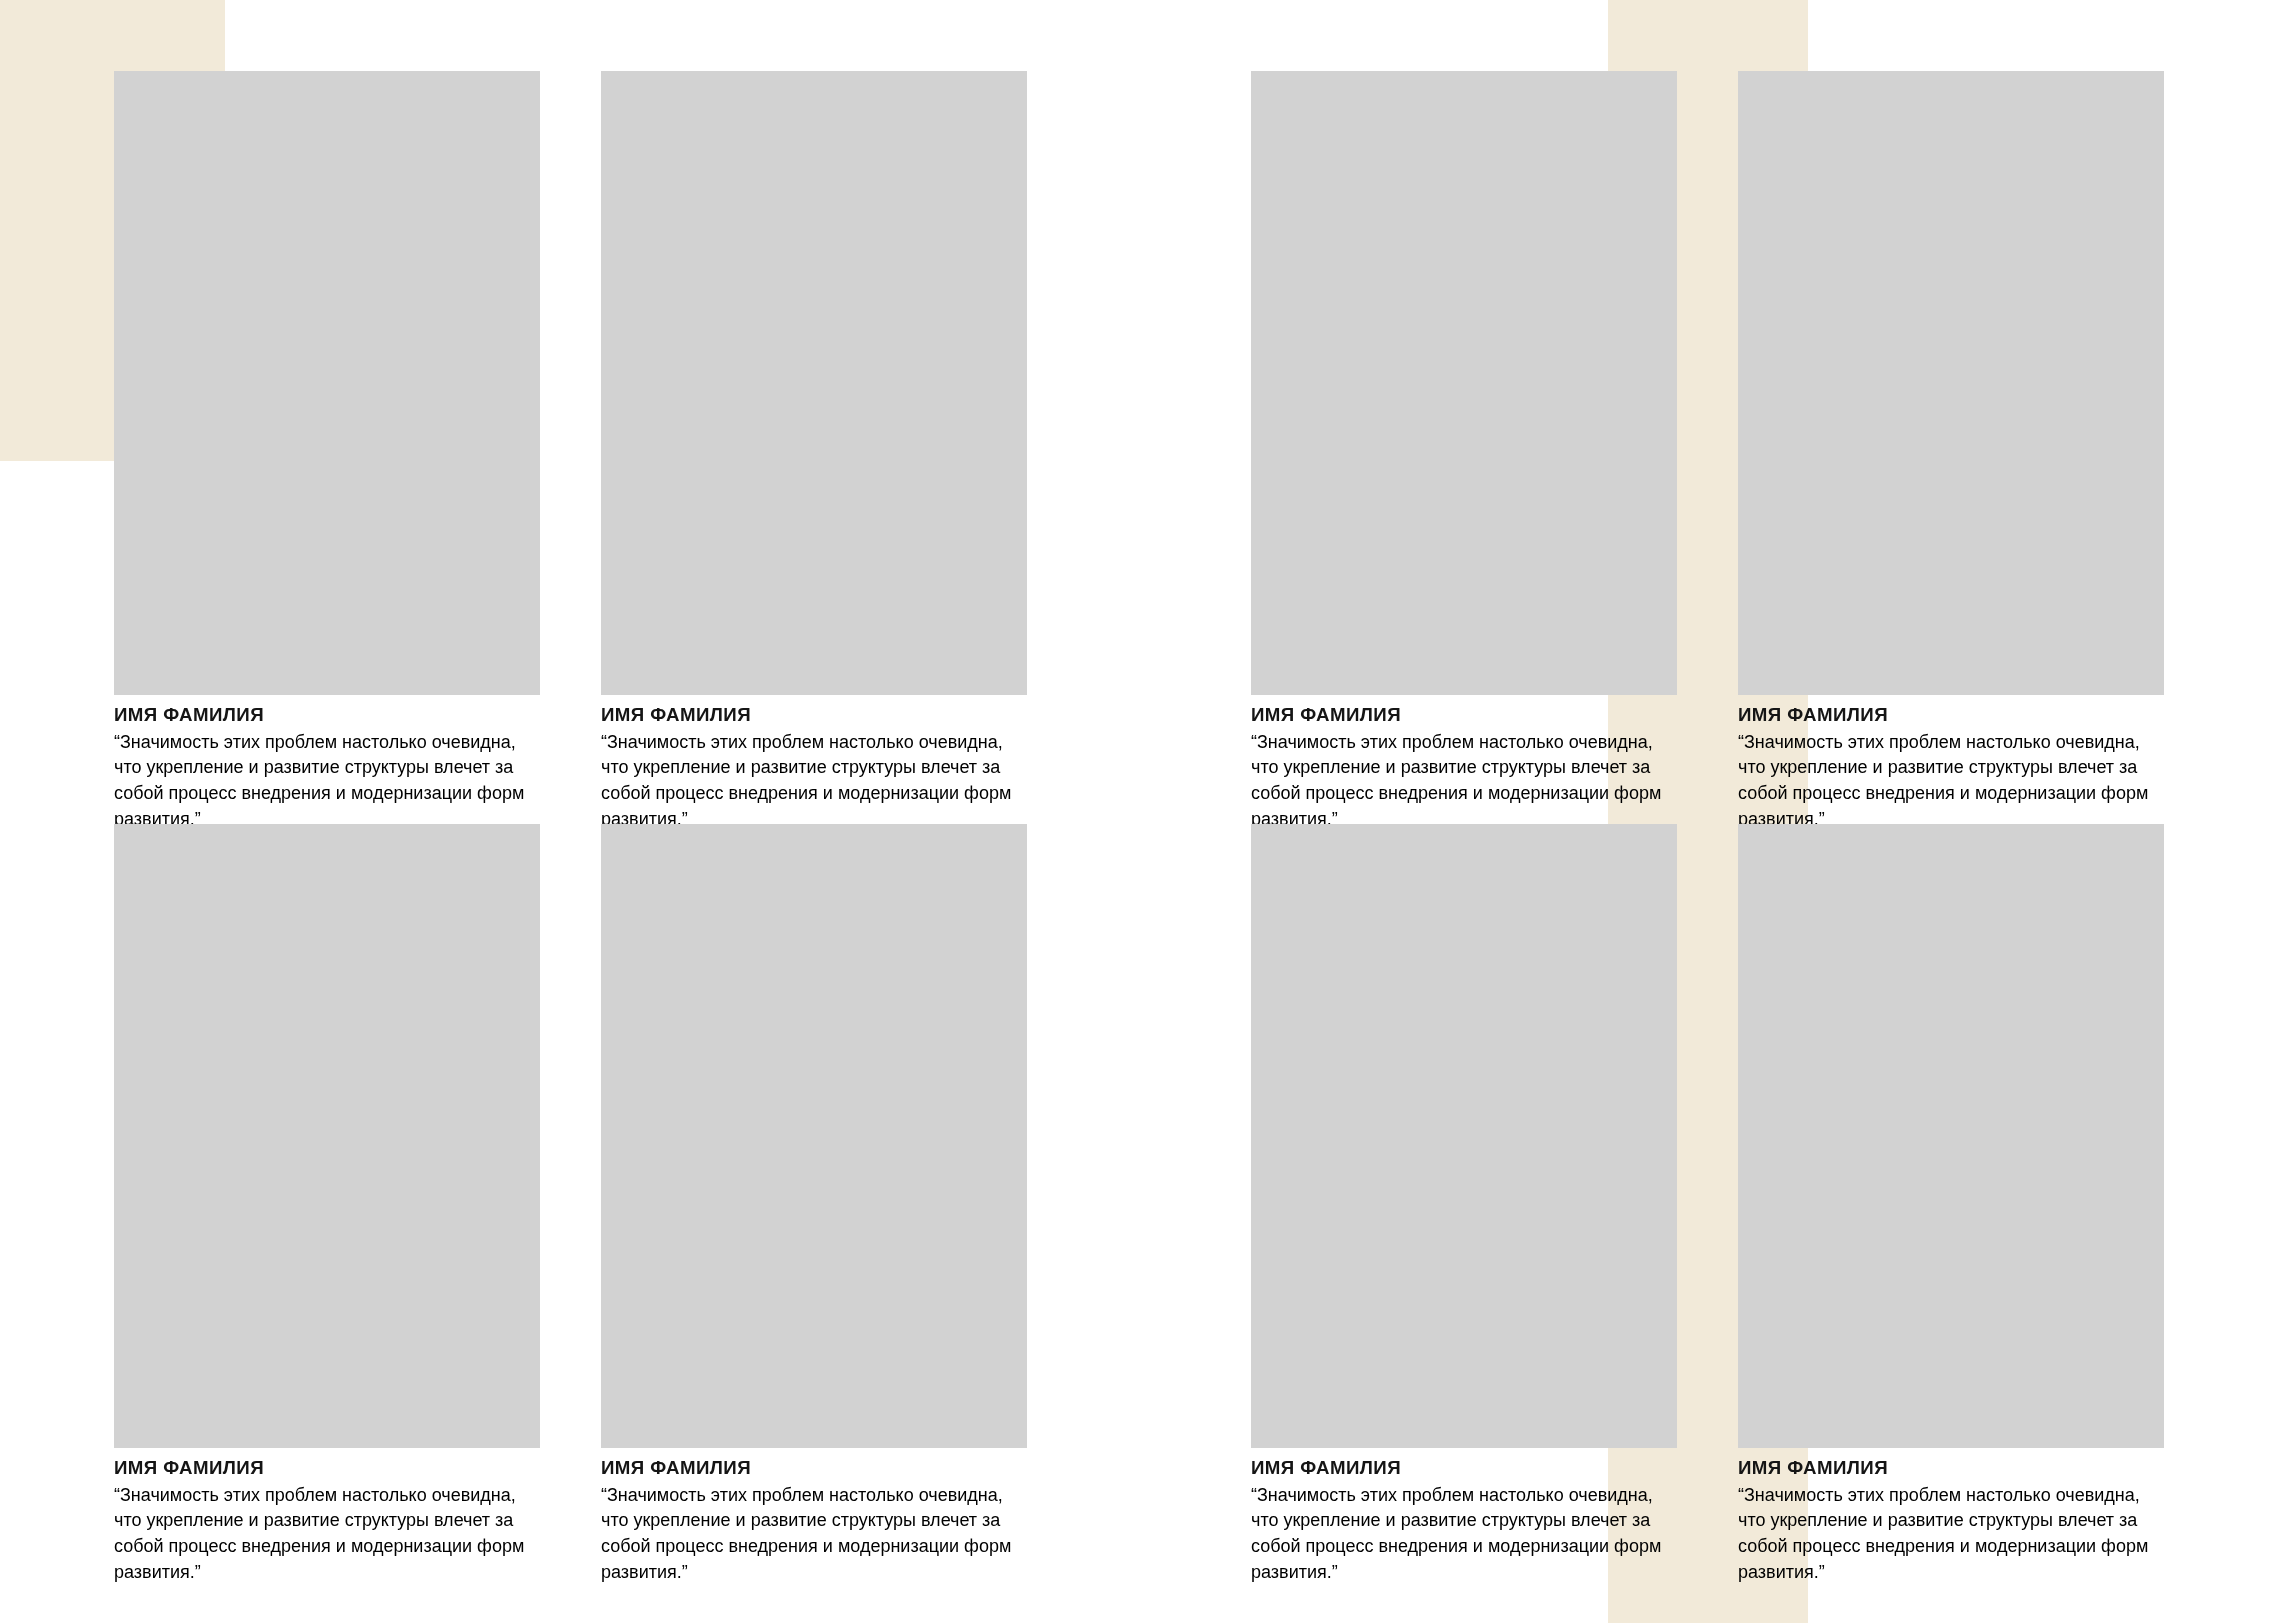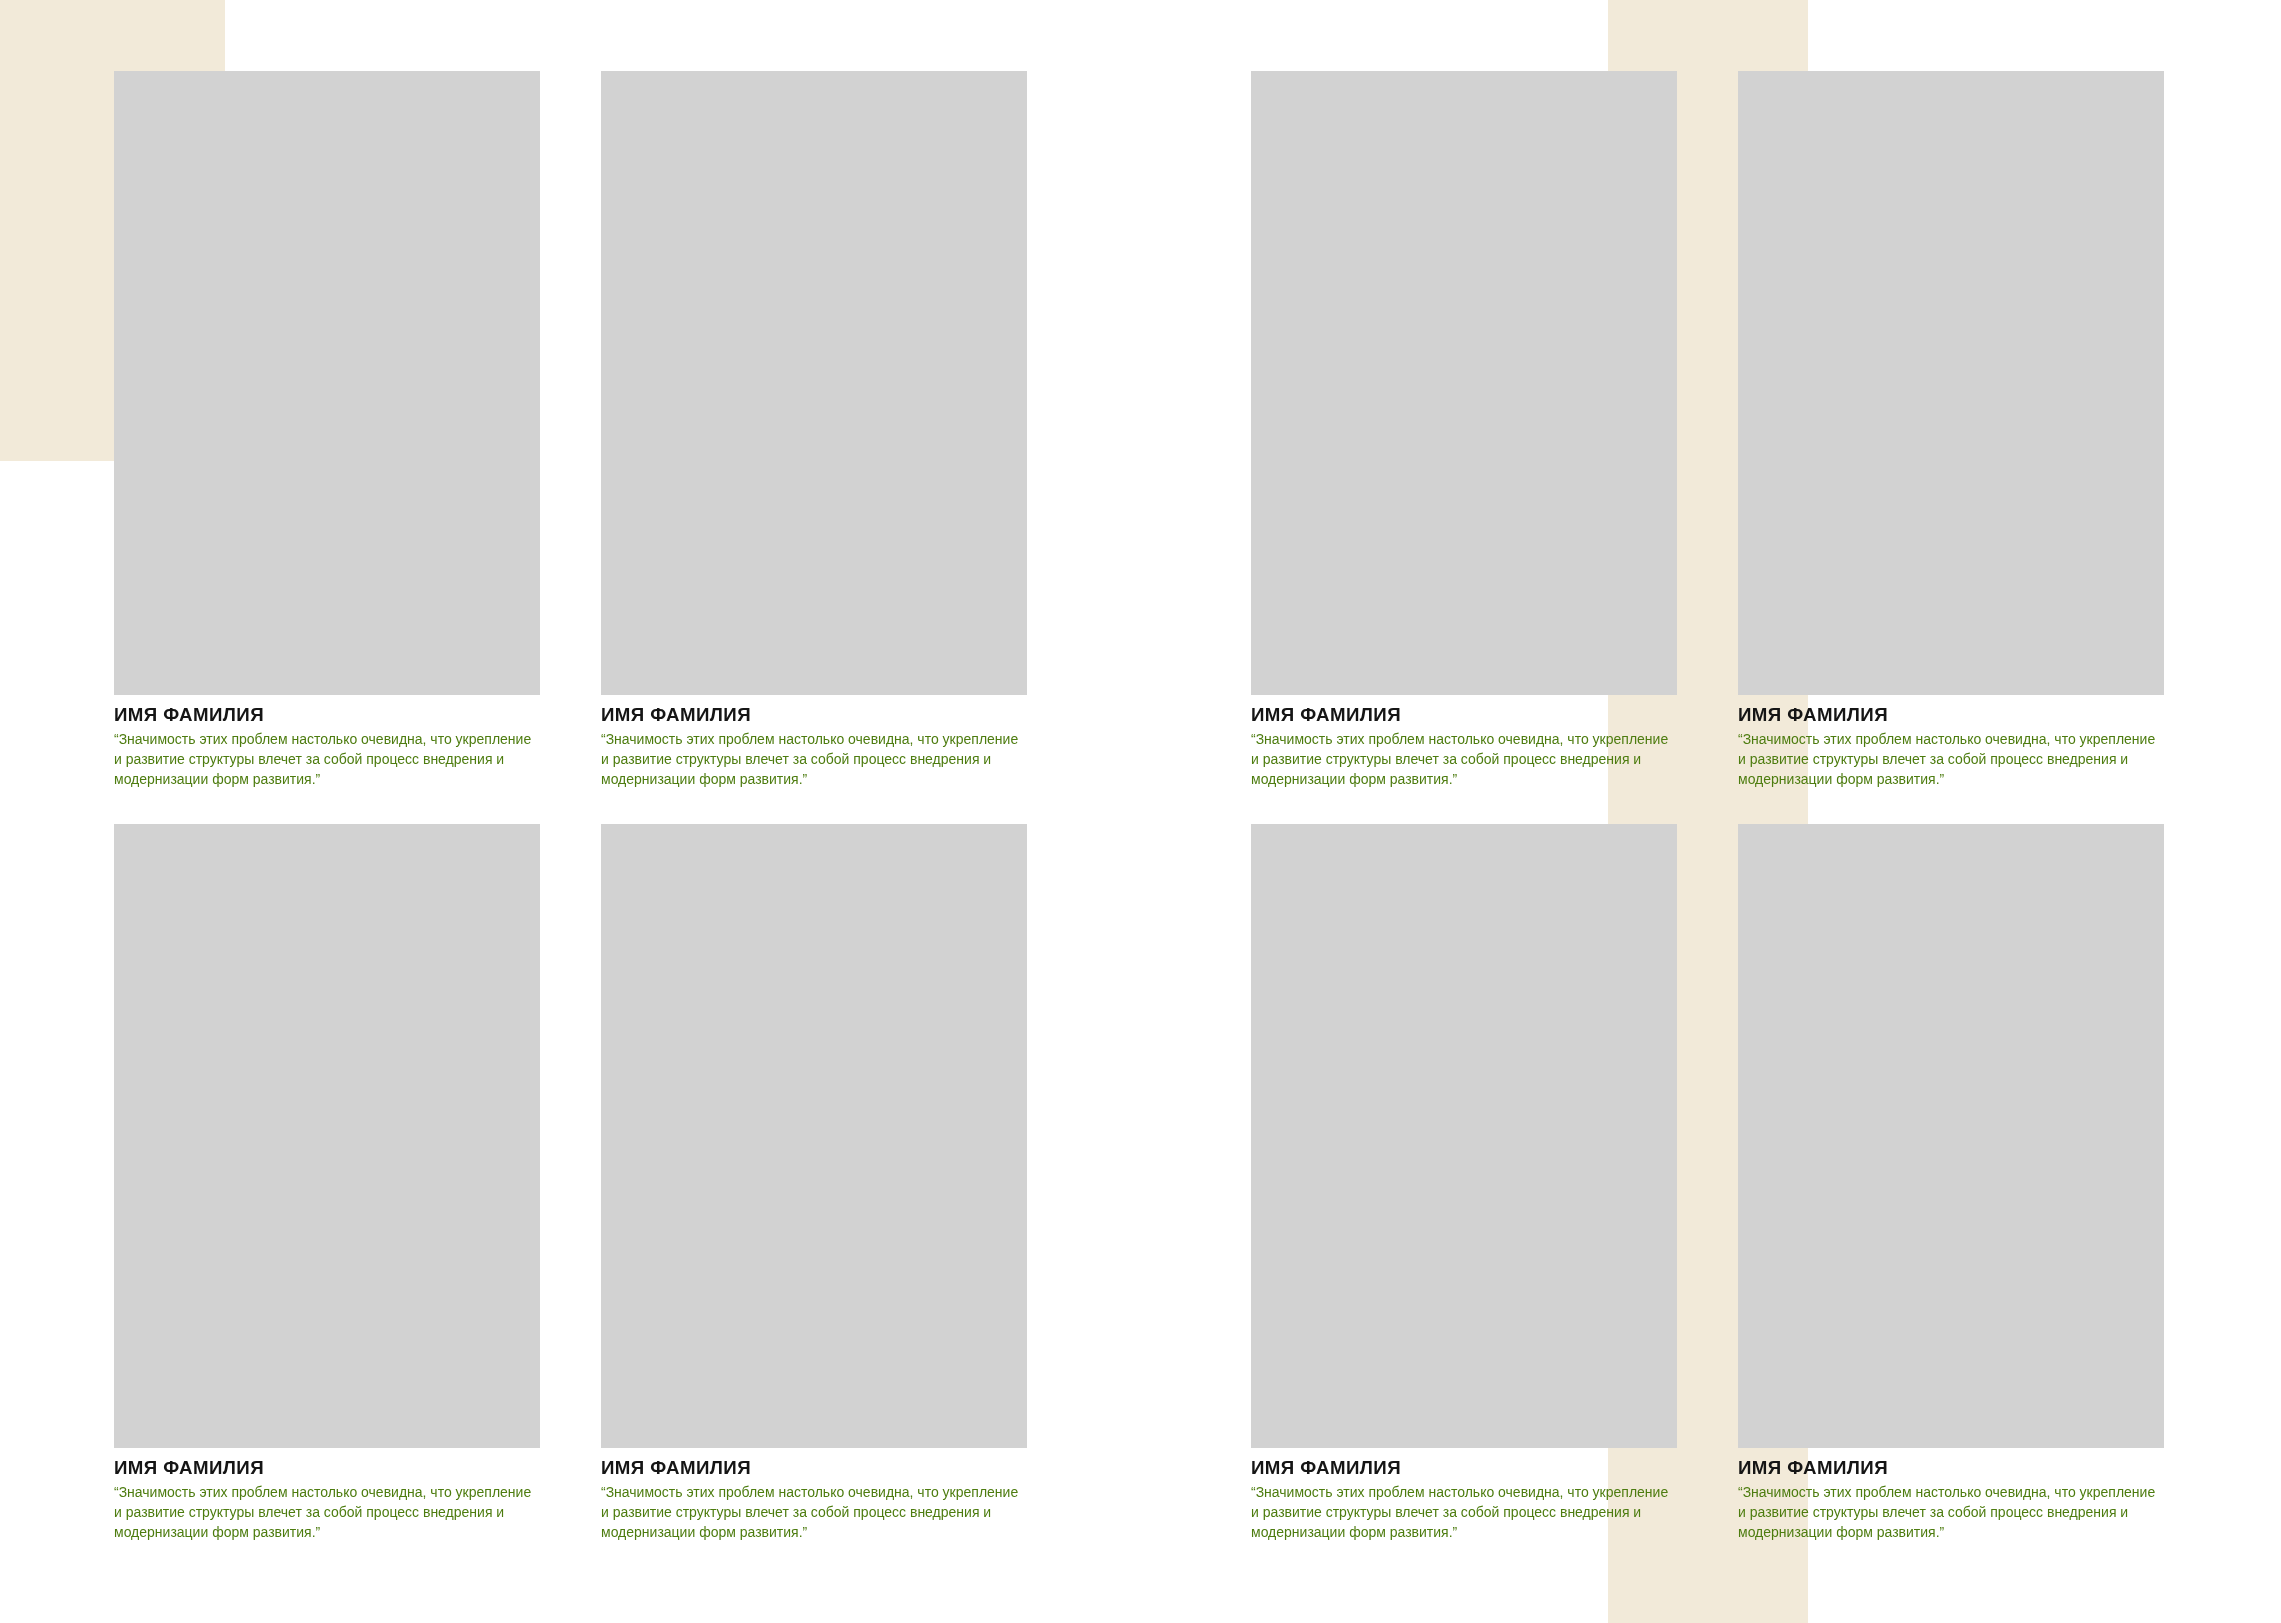--- a/index.html
+++ b/index.html
@@ -53,23 +53,23 @@
     font-size: 18.7px;
     font-weight: 700;
     letter-spacing: 0.4px;
     color: #151515;
     text-transform: uppercase;
     line-height: 1.1;
   }
 
   .card-quote {
     margin: 4.5px 0 0 0;
-    font-size: 14px;
+    font-size: 18px;
     line-height: 1.42;
-    color: #4d7c0f;
+    color: #000000;
   }
 </style>
 </head>
 <body>
 
 <div class="spread">
 
   <div class="beige-block" id="beige-left"></div>
   <div class="beige-block" id="beige-right"></div>
 

